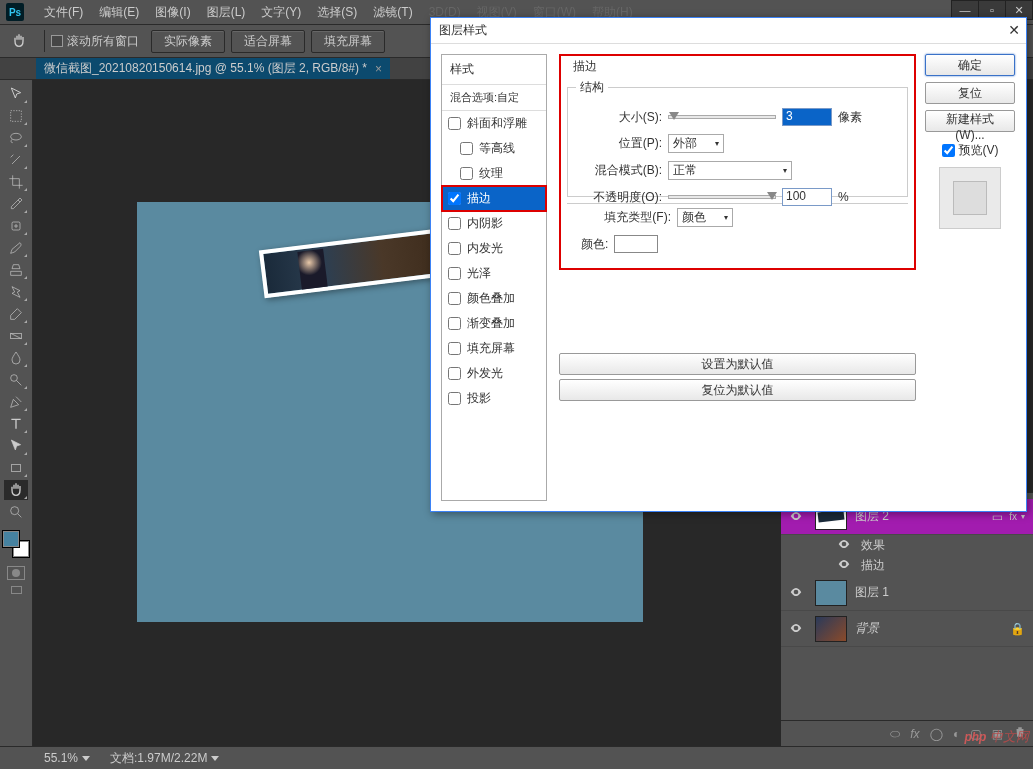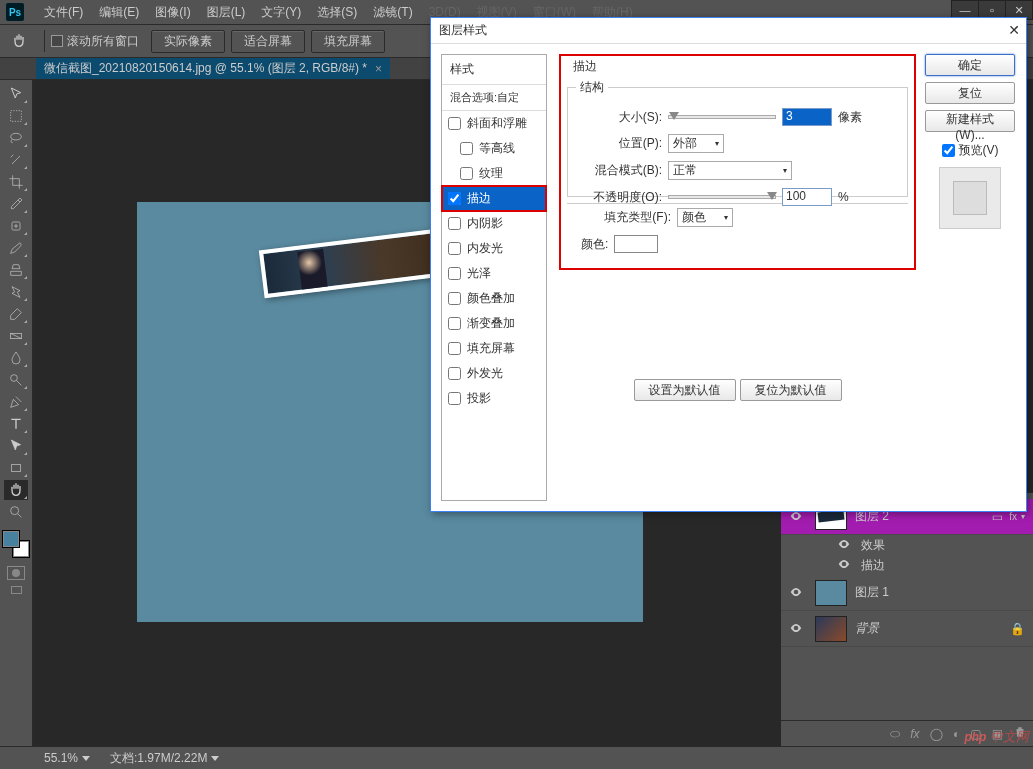--- a/index.html
+++ b/index.html
@@ -96,21 +96,21 @@
 .dropdown { height:19px; border:1px solid #aaa; background:#fff; padding:0 4px; color:#333; display:flex; align-items:center; justify-content:space-between; }
 .dropdown .arr { font-size:8px; color:#333; }
 
 fieldset { border:1px solid #ccc; margin:0 6px; padding:4px 8px 8px 8px; }
 legend { color:#333; padding:0 4px; font-size:12px; }
 
 .color-row { display:flex; align-items:center; margin-top:8px; }
 .color-row label { color:#333; margin-right:6px; }
 .swatch { width:44px; height:18px; background:#fff; border:1px solid #888; }
 
-.defaults { position:absolute; bottom:100px; left:0; right:0; display:flex; justify-content:center; gap:4px; }
+.defaults { position:absolute; bottom:100px; left:0; right:0; display:flex; justify-content:flex-end; gap:4px;flex-direction:column; }
 .win-button { height:22px; padding:0 14px; background:linear-gradient(#fff,#e8e8e8); border:1px solid #999; border-radius:2px; color:#333; font-size:12px; }
 
 .dlg-right { width:92px; margin-left:8px; display:flex; flex-direction:column; align-items:center; }
 .dlg-right .win-button { width:90px; margin-bottom:6px; }
 .dlg-right .primary { border:1px solid #3a72c8; box-shadow:0 0 2px #3a72c8; }
 .preview-check { display:flex; align-items:center; margin:4px 0 8px; color:#333; }
 .preview-check input { margin-right:4px; }
 .preview-box { width:62px; height:62px; background:#eaeaea; border:1px solid #ccc; display:flex; align-items:center; justify-content:center; }
 .preview-box .inner { width:34px; height:34px; background:#ddd; border:1px solid #bbb; }
 

